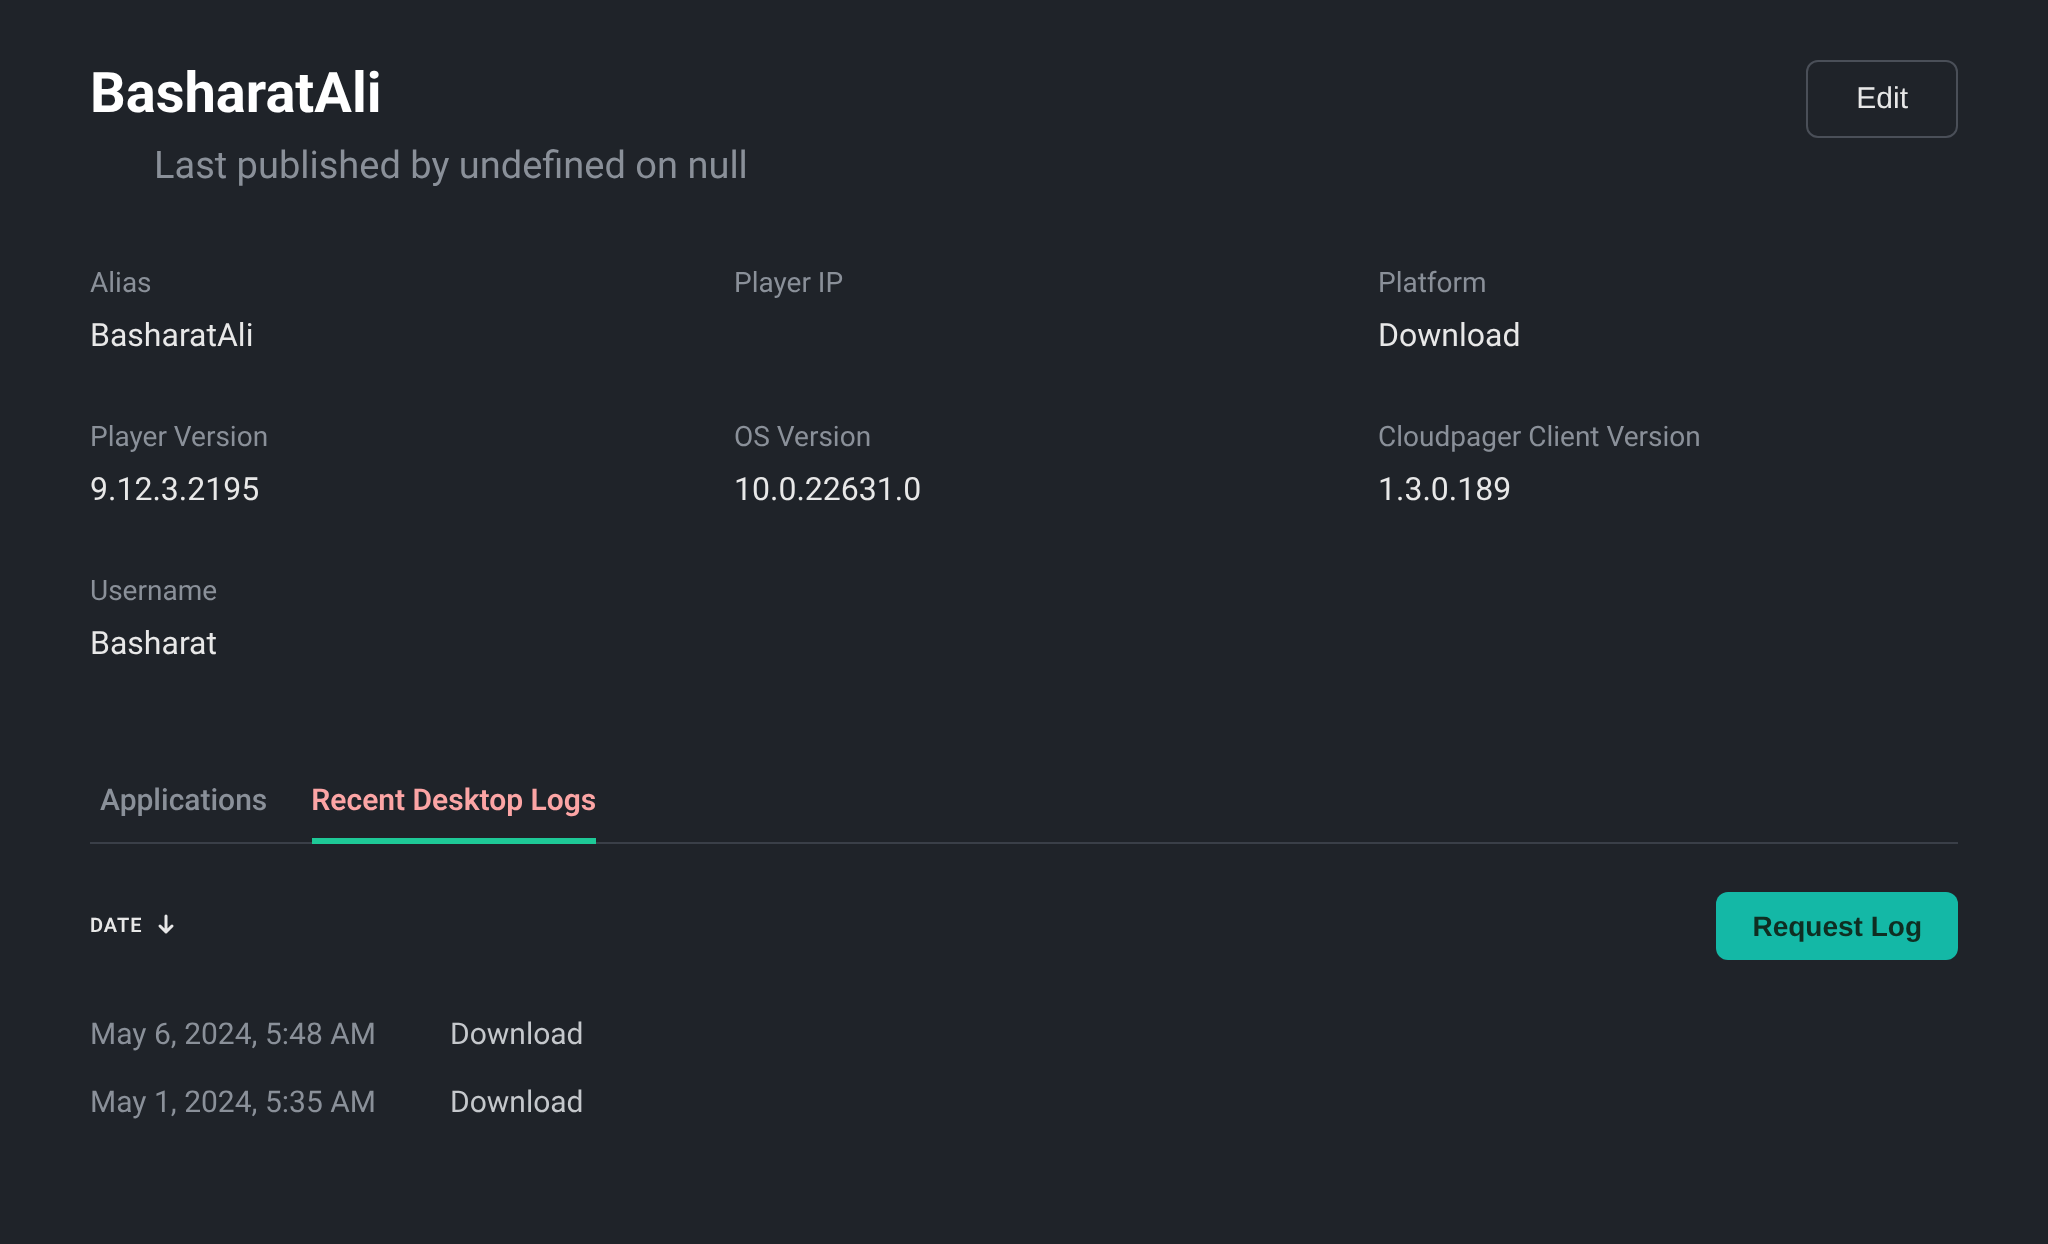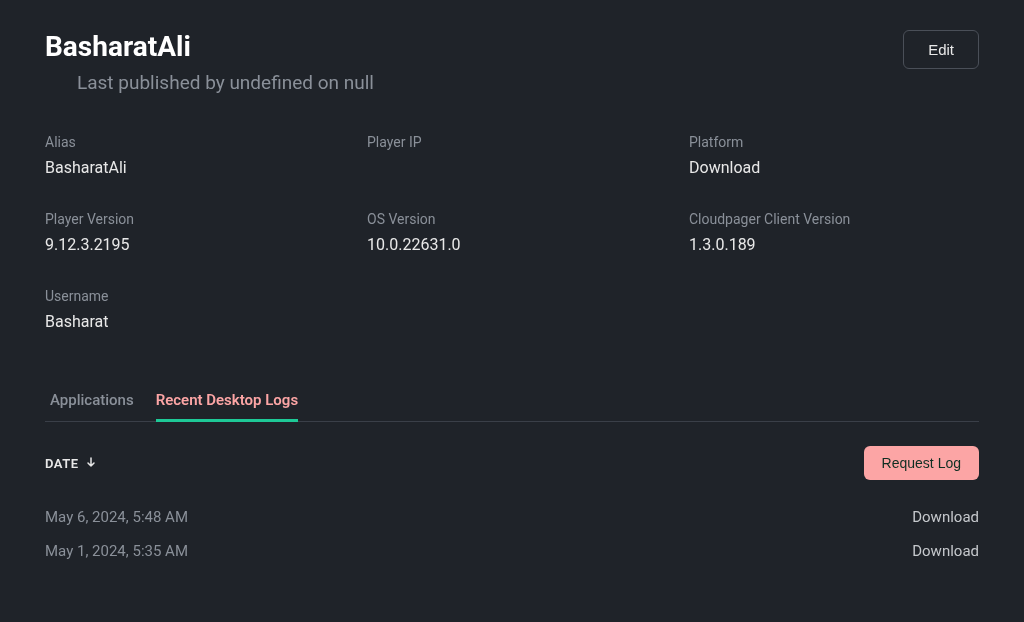--- a/index.html
+++ b/index.html
@@ -89,42 +89,41 @@
     .table-header {
       display: flex;
       justify-content: space-between;
       align-items: center;
       margin-bottom: 20px;
     }
     .date-header {
       display: flex;
       align-items: center;
       gap: 6px;
-      font-size: 13px;
+      font-size: 10px;
       font-weight: 600;
       color: #e8e8e8;
       letter-spacing: 0.5px;
       cursor: pointer;
     }
     .sort-icon {
       display: inline-block;
     }
     .request-log-btn {
-      background: #fca5a5;
+      background: #14b8a6;
       color: #0f2e22;
       border: none;
       padding: 9px 18px;
       border-radius: 6px;
       font-size: 14px;
-      font-weight: 400;
+      font-weight: 700;
       cursor: pointer;
     }
     .log-row {
       display: flex;
-      justify-content: space-between;
       align-items: center;
       padding: 8px 0;
       gap: 10px;
     }
     .log-date {
       font-size: 15px;
       color: #8a9099;
     }
     .download-link {
       font-size: 15px;

